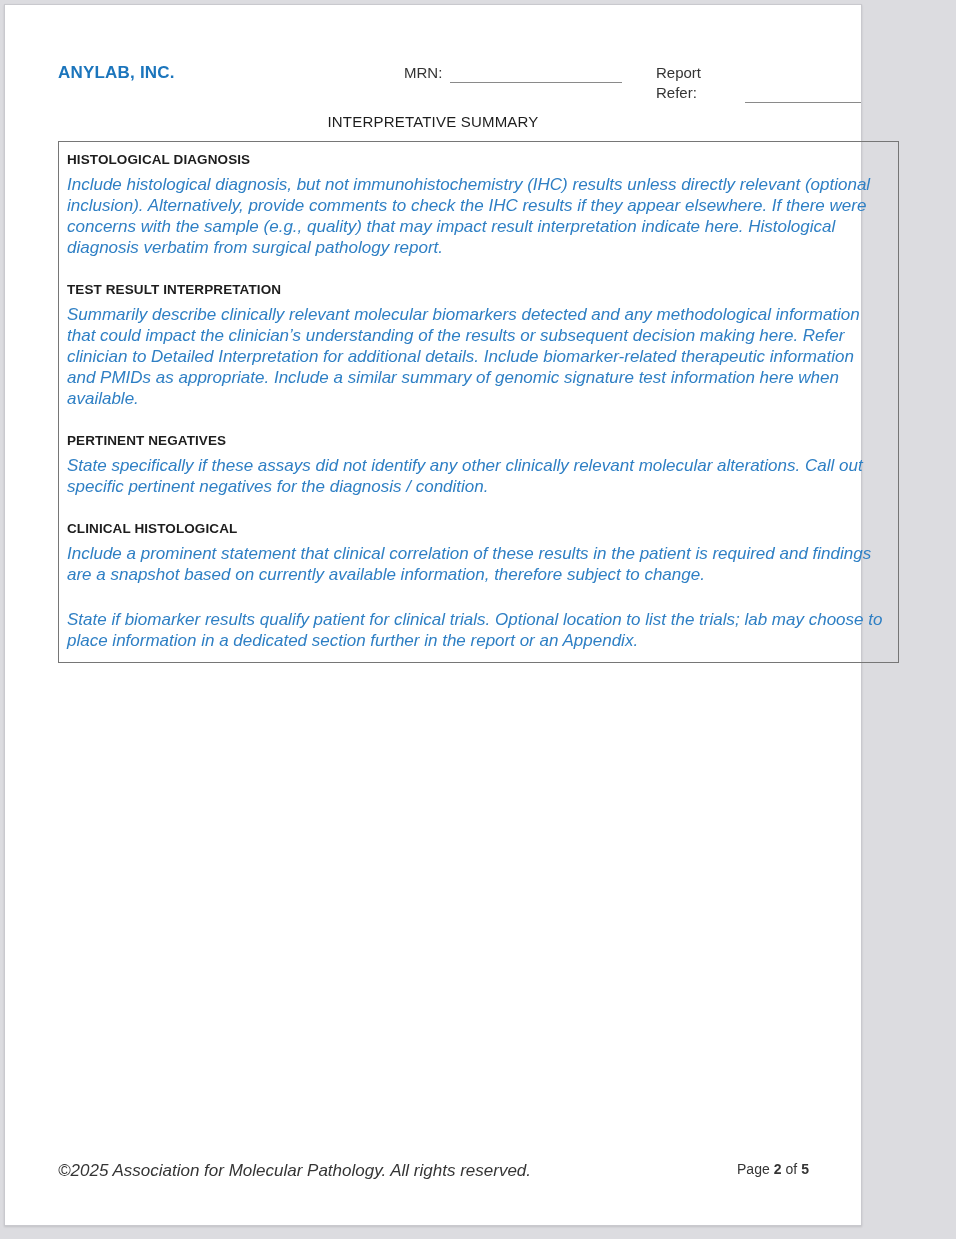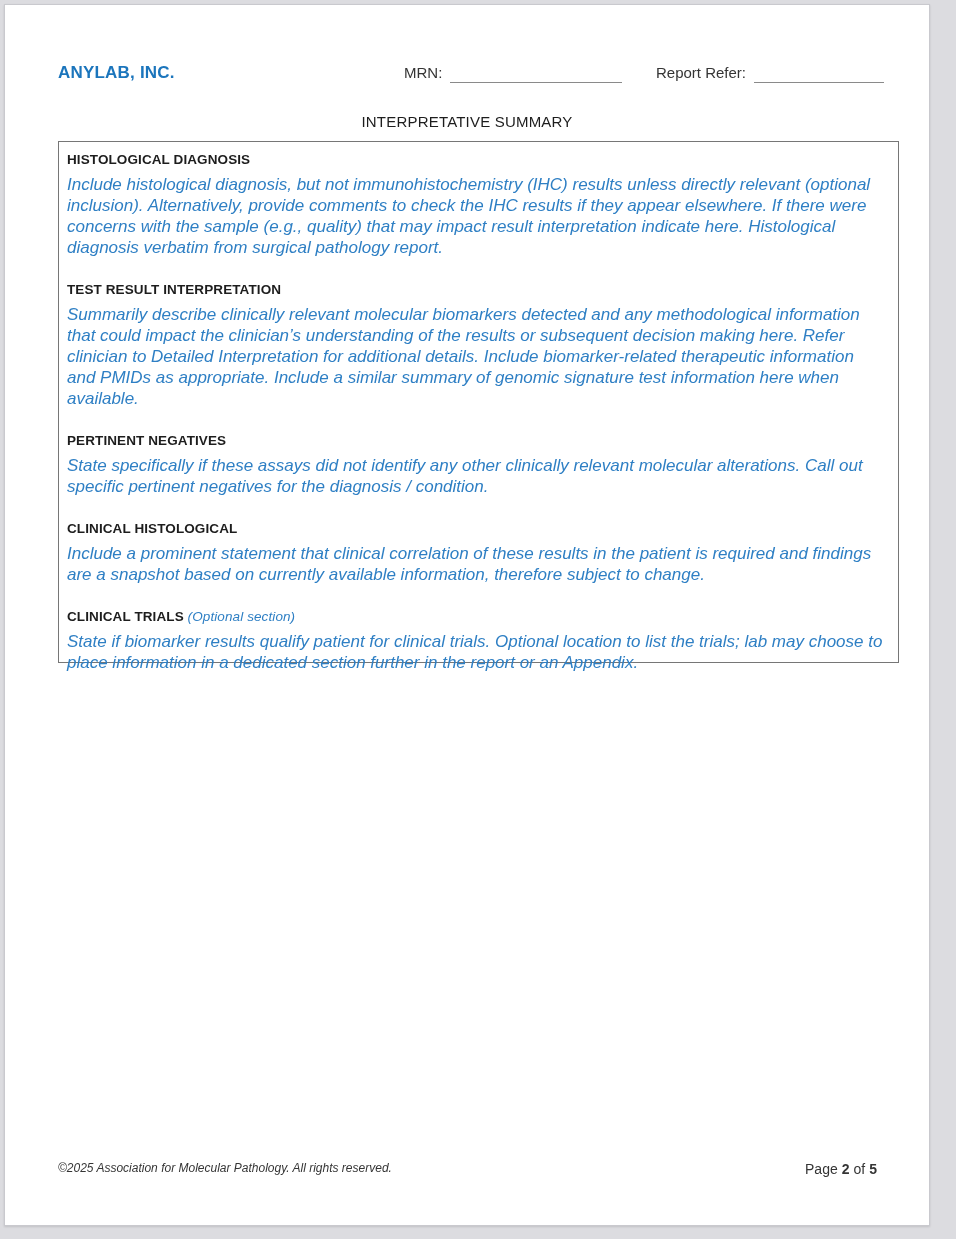--- a/index.html
+++ b/index.html
@@ -8,21 +8,21 @@
     width: 956px;
     height: 1239px;
     background: #dcdce0;
     font-family: "Liberation Sans", sans-serif;
     overflow: hidden;
   }
   .page {
     position: absolute;
     left: 4px;
     top: 4px;
-    width: 926px;
+    width: 858px;
     height: 1222px;
     background: #ffffff;
     border: 1px solid #c9c9ce;
     box-shadow: 0 1px 2px rgba(0,0,0,0.12);
     box-sizing: border-box;
   }
   
   .company {
     position: absolute;
     left: 53px;
@@ -95,21 +95,21 @@
     font-size: 17px;
     font-style: italic;
     color: var(--body-blue, #2E7FC4);
     line-height: 21px;
   }
   
   .footer-copyright {
     position: absolute;
     left: 53px;
     top: 1156px;
-    font-size: 12px;
+    font-size: 17px;
     font-style: italic;
     color: #353535;
   }
   .footer-page {
     position: absolute;
     right: 52px;
     top: 1156px;
     font-size: 14px;
     color: #353535;
     display: flex;
@@ -152,22 +152,20 @@
       <h3 class="section-heading"><span>PERTINENT NEGATIVES</span></h3>
       <p class="section-body">State specifically if these assays did not identify any other clinically relevant molecular alterations. Call out specific pertinent negatives for the diagnosis / condition.</p>
     </div>
 
     <div class="section">
       <h3 class="section-heading"><span>CLINICAL HISTOLOGICAL</span></h3>
       <p class="section-body">Include a prominent statement that clinical correlation of these results in the patient is required and findings are a snapshot based on currently available information, therefore subject to change.</p>
     </div>
 
     <div class="section">
-      <h3 class="section-heading"><span>CLINICAL TRIALS</span>
-        <span class="heading-suffix">(Optional section)</span></h3>
       <p class="section-body">State if biomarker results qualify patient for clinical trials. Optional location to list the trials; lab may choose to place information in a dedicated section further in the report or an Appendix.</p>
     </div>
 
   </div>
 
   <div class="footer-copyright">©2025 Association for Molecular Pathology. All rights reserved.</div>
   <div class="footer-page">
     <span>Page</span>
     <span class="bold">2</span>
     <span>of</span>

